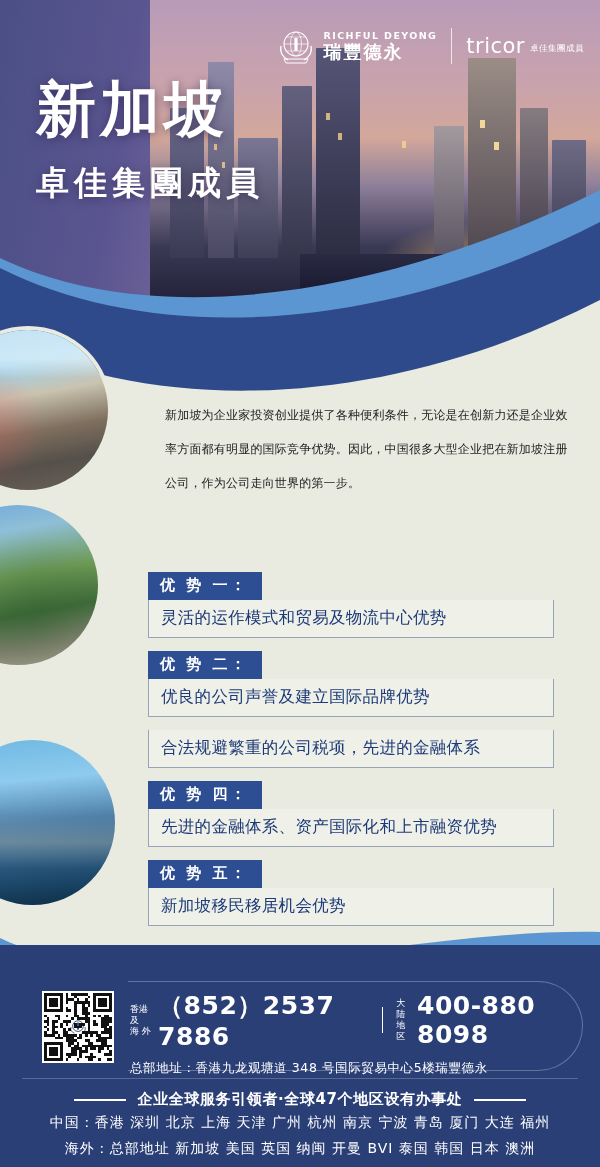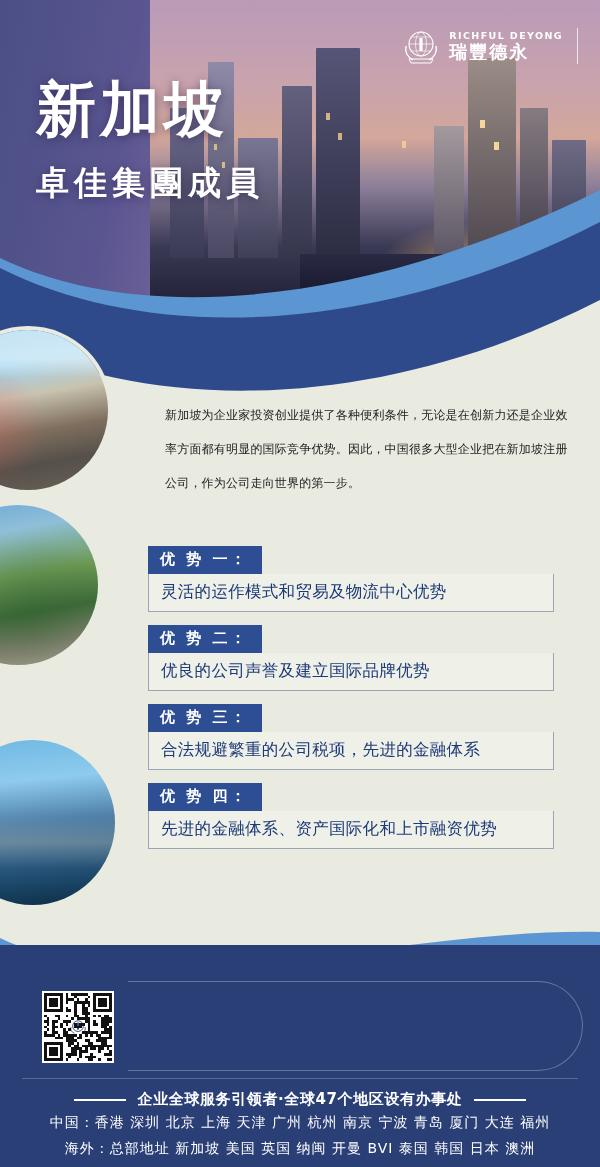--- a/index.html
+++ b/index.html
@@ -76,21 +76,21 @@
   .pc-ov { position:absolute; inset:0; }
 
   
   .para {
     position:absolute; left:165px; top:398px; width:404px;
     font-size:12px; line-height:34px; color:#222; letter-spacing:.2px;
     font-family:"DejaVu Sans",sans-serif;
   }
 
   
-  .adv-list { position:absolute; left:148px; top:546px; width:406px; }
+  .adv-list { position:absolute; left:148px; top:572px; width:406px; }
   .adv { margin-bottom:13px; }
   .adv-tag {
     display:inline-block; background:#2d4e93; color:#fff;
     font-size:15px; font-weight:bold; letter-spacing:3px;
     padding:4px 14px 5px 12px;
   }
   .adv-body {
     border:1px solid #9aa4b8; background:rgba(255,255,255,.30);
     border-top:none;
     padding:7px 12px 8px 12px;
@@ -184,20 +184,24 @@
         <path d="M5 20 Q3 29 12 34" fill="none" stroke="#fff" stroke-width="1.4"></path>
         <path d="M35 20 Q37 29 28 34" fill="none" stroke="#fff" stroke-width="1.4"></path>
         <path d="M8 33 L32 33 L30 37 L10 37 Z" fill="none" stroke="#fff" stroke-width="1"></path>
       </svg>
     </div>
     <div class="logo-txt">
       <span class="logo-en">RICHFUL DEYONG</span>
       <span class="logo-cn">瑞豐德永</span>
     </div>
     <div class="logo-div"></div>
+    <div class="tricor-box">
+      <span class="tricor">tricor</span>
+      <span class="tricor-cn">卓佳集團成員</span>
+    </div>
   </div>
 
   <svg class="curve-svg" viewBox="0 0 600 1167" preserveAspectRatio="none">
     <path d="M0,258 C150,330 380,300 600,190 L600,252 C380,358 150,392 0,318 Z" fill="#5b96d2"></path>
     <path d="M0,268 C160,348 390,330 600,222 L600,300 C390,408 160,418 0,338 Z" fill="#2f4a8a"></path>
     <path d="M0,300 C170,392 400,378 600,268 L600,300 L0,300 Z" fill="#2f4a8a" opacity="0"></path>
     <path d="M0,318 C160,392 390,376 600,268 L600,300 C390,408 160,424 0,352 Z" fill="#e9ebe0" opacity="0"></path>
     <path d="M0,300 L0,360 C150,424 380,404 600,296 L600,240 C380,352 150,372 0,300 Z" fill="none"></path>
     <path d="M0,945 C160,1020 380,935 600,940 L600,1167 L0,1167 Z" fill="#2b3f77"></path>
     <path d="M0,938 C160,1014 380,928 600,932 L600,952 C380,948 160,1034 0,958 Z" fill="#5b96d2"></path>
@@ -222,26 +226,29 @@
   <div class="adv-list">
     <div class="adv">
       <div class="adv-tag">优 势 一：</div>
       <div class="adv-body">灵活的运作模式和贸易及物流中心优势</div>
     </div>
     <div class="adv">
       <div class="adv-tag">优 势 二：</div>
       <div class="adv-body">优良的公司声誉及建立国际品牌优势</div>
     </div>
     <div class="adv">
-      <div class="adv-tag">优 势 三：</div>
       <div class="adv-body">合法规避繁重的公司税项，先进的金融体系</div>
     </div>
     <div class="adv">
       <div class="adv-tag">优 势 四：</div>
       <div class="adv-body">先进的金融体系、资产国际化和上市融资优势</div>
+    </div>
+    <div class="adv">
+      <div class="adv-tag">优 势 五：</div>
+      <div class="adv-body">新加坡移民移居机会优势</div>
     </div>
   </div>
 
   <div class="footer">
     <div class="round-edge"></div>
 
     <div class="qr">
       <div class="qr-inner" id="qrInner">
         <div class="qr-logo">
           <svg viewBox="0 0 24 18" width="22" height="16">
@@ -567,20 +574,36 @@
           <div class="qr-dot" style="left: 0px; top: 65.28px; width: 2.72px; height: 2.72px;"></div>
           <div class="qr-dot" style="left: 2.72px; top: 65.28px; width: 2.72px; height: 2.72px;"></div>
           <div class="qr-dot" style="left: 5.44px; top: 65.28px; width: 2.72px; height: 2.72px;"></div>
           <div class="qr-dot" style="left: 8.16px; top: 65.28px; width: 2.72px; height: 2.72px;"></div>
           <div class="qr-dot" style="left: 10.88px; top: 65.28px; width: 2.72px; height: 2.72px;"></div>
           <div class="qr-dot" style="left: 13.6px; top: 65.28px; width: 2.72px; height: 2.72px;"></div>
           <div class="qr-dot" style="left: 16.32px; top: 65.28px; width: 2.72px; height: 2.72px;"></div>
         </div>
     </div>
 
+    <div class="contact">
+      <div class="phone-row">
+        <div>
+          <div class="lbl2">香港及</div>
+          <div class="lbl2">海  外</div>
+        </div>
+        <span class="phone-big">（852）2537 7886</span>
+        <span class="vbar"></span>
+        <div>
+          <div class="lbl2">大陆</div>
+          <div class="lbl2">地区</div>
+        </div>
+        <span class="phone-big">400-880 8098</span>
+      </div>
+      <div class="addr">总部地址：香港九龙观塘道 348 号国际贸易中心5楼瑞豐德永</div>
+    </div>
 
     <div class="fdiv"></div>
 
     <div class="tagline">
       <span class="dash"></span>
       <span>企业全球服务引领者·全球47个地区设有办事处</span>
       <span class="dash"></span>
     </div>
 
     <div class="regions">

